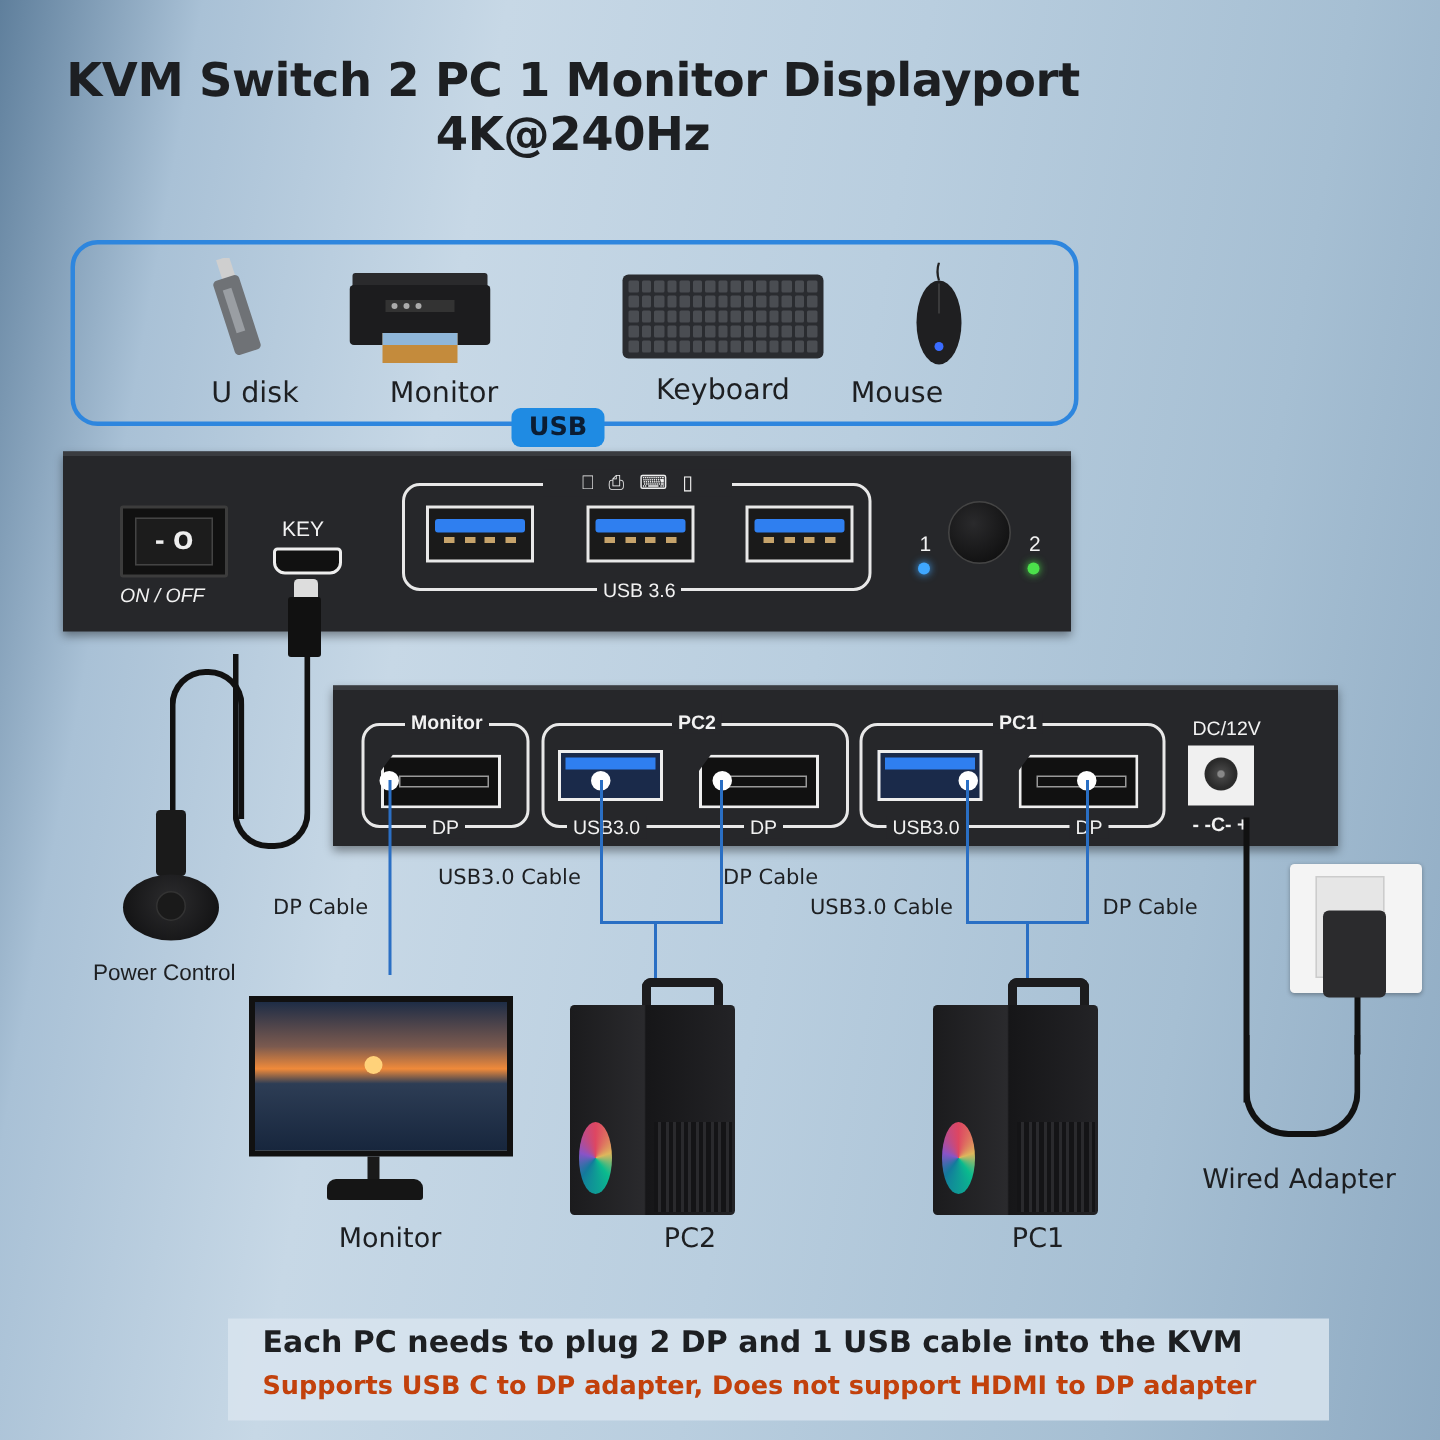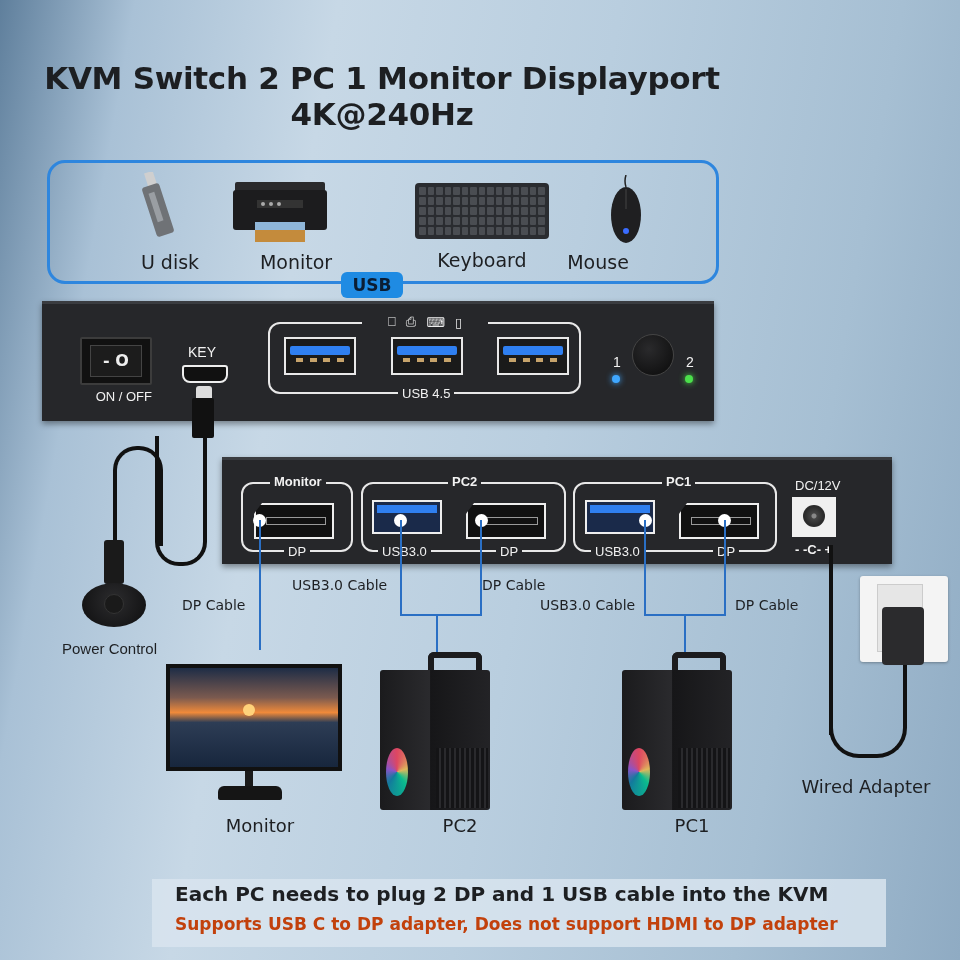--- a/index.html
+++ b/index.html
@@ -4,21 +4,21 @@
 <style>
   * { box-sizing: border-box; margin: 0; padding: 0; }
   html, body { width: 960px; height: 960px; overflow: hidden; }
   body {
     position: relative;
     font-family: "DejaVu Sans", sans-serif;
     background: linear-gradient(100deg, #5f7f9c 0%, #a9c1d6 12%, #c7d8e6 30%, #b9cedf 55%, #a6bfd3 80%, #8fabc3 100%);
   }
   .abs { position: absolute; }
   .title {
-    left: 0; top: 60px; width: 764px; text-align: center;
+    left: 0; top: 36px; width: 764px; text-align: center;
     font-size: 31px; font-weight: bold; color: #1d1f22; letter-spacing: -0.3px;
   }
   
   .usb-box {
     left: 47px; top: 160px; width: 672px; height: 124px;
     border: 3px solid #2e86de; border-radius: 18px;
   }
   .usb-badge {
     left: 341px; top: 272px; width: 62px; height: 26px;
     background: #1f8be3; color: #0b1d33; border-radius: 6px;
@@ -255,21 +255,21 @@
   </svg>
 </div>
 <div class="abs dev-label" style="left:548px;top:251px;width:100px;">Mouse</div>
 
 <div class="abs usb-badge">USB</div>
 
 <div class="abs panel-front"></div>
 <div class="abs rocker">
   <div class="rocker-inner">- O</div>
 </div>
-<div class="abs white-label" style="left:80px;top:389px;width:72px;text-align:right;">ON / OFF</div>
+<div class="abs white-label" style="left:80px;top:389px;width:72px;text-align:left;font-style:italic;">ON / OFF</div>
 
 <div class="abs white-label" style="left:188px;top:344px;font-size:14px;">KEY</div>
 <div class="abs hdmi-port"></div>
 
 <div class="abs" style="left:196px;top:386px;width:16px;height:14px;background:#ddd;border-radius:3px 3px 0 0;"></div>
 <div class="abs" style="left:192px;top:398px;width:22px;height:40px;background:#111;border-radius:2px;"></div>
 
 <div class="abs usb-group-frame"></div>
 <div class="abs" style="left:362px;top:313px;width:126px;height:18px;background:#26272a;display:flex;gap:10px;justify-content:center;align-items:center;color:#eee;font-size:13px;">
   <span>⎕</span>
@@ -297,21 +297,21 @@
 </div>
 <div class="abs usb-port" style="left:497px;top:337px;position:absolute;">
   <div class="blue"></div>
     <div class="pins">
       <span></span>
       <span></span>
       <span></span>
       <span></span>
     </div>
 </div>
-<div class="abs frame-label" style="left:398px;top:386px;">USB 4.5</div>
+<div class="abs frame-label" style="left:398px;top:386px;">USB 3.6</div>
 
 <div class="abs white-label" style="left:613px;top:354px;font-size:14px;">1</div>
 <div class="abs led" style="left:612px;top:375px;background:#3fa7ff;box-shadow:0 0 6px #3fa7ff;"></div>
 <div class="abs switch-btn"></div>
 <div class="abs white-label" style="left:686px;top:354px;font-size:14px;">2</div>
 <div class="abs led" style="left:685px;top:375px;background:#4be04b;box-shadow:0 0 6px #4be04b;"></div>
 
 <div class="abs black-cord" style="left:113px;top:446px;width:50px;height:100px;border-bottom:none;border-radius:24px 24px 0 0;"></div>
 <div class="abs black-cord" style="left:155px;top:436px;width:52px;height:130px;border-top:none;border-radius:0 0 24px 24px;"></div>
 <div class="abs" style="left:104px;top:540px;width:20px;height:44px;background:#1a1a1a;border-radius:3px;"></div>

